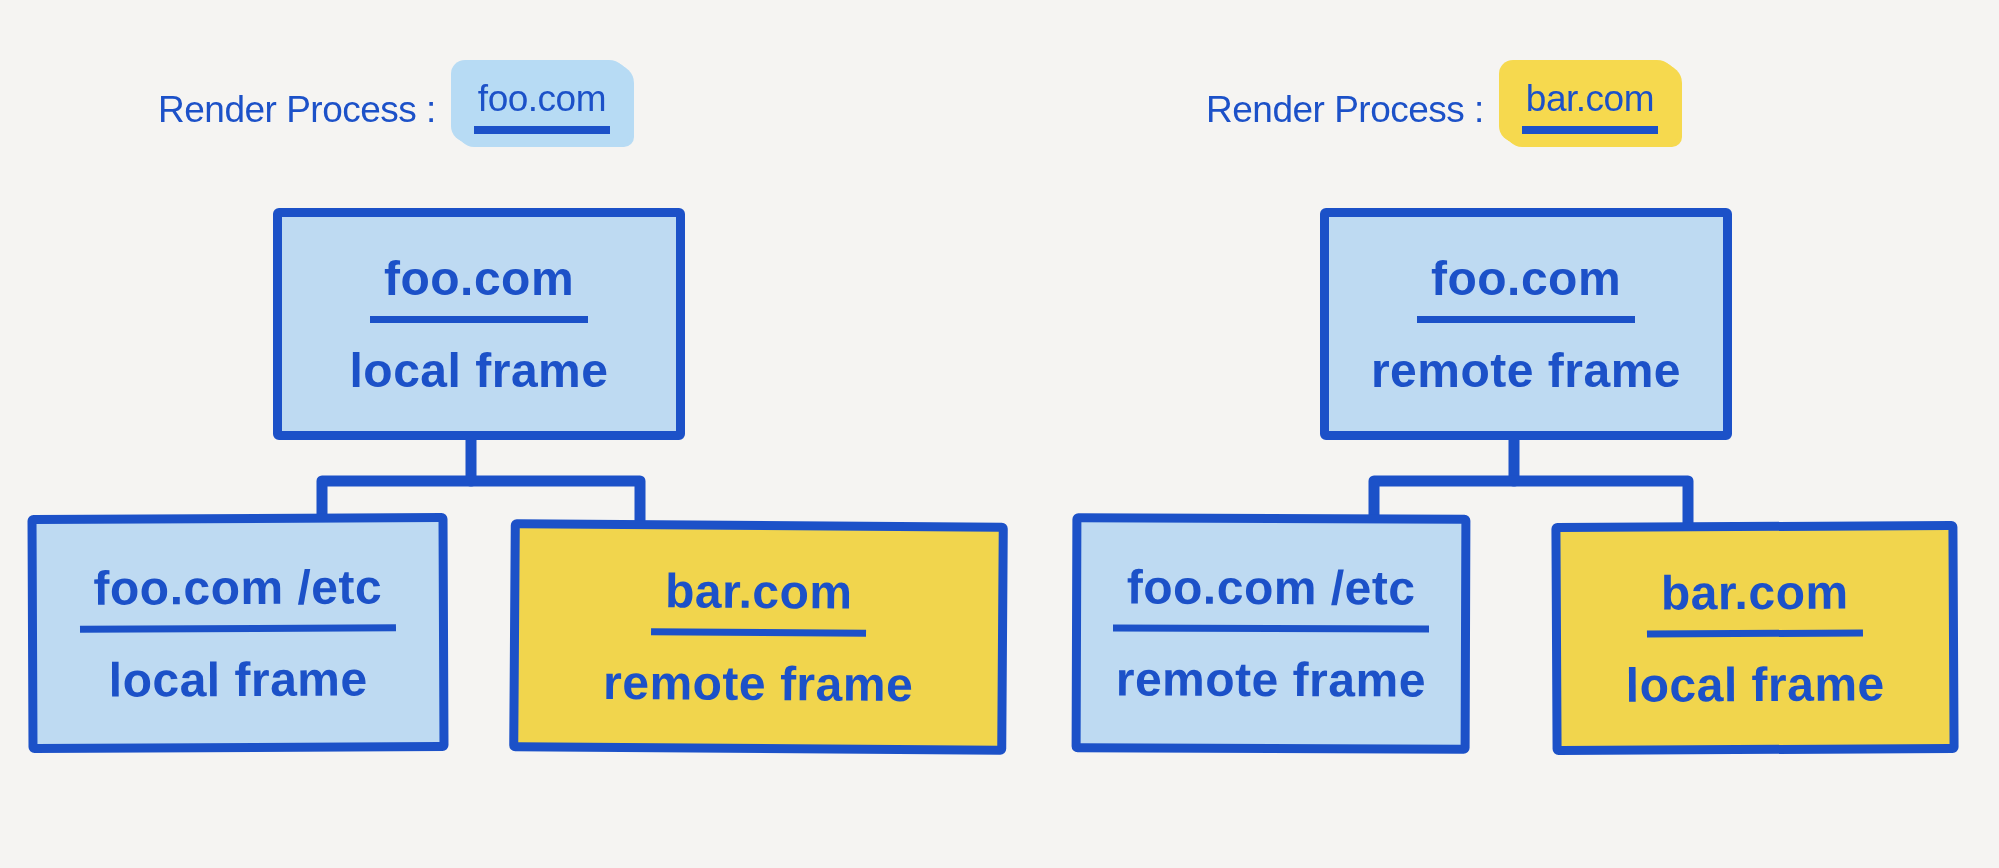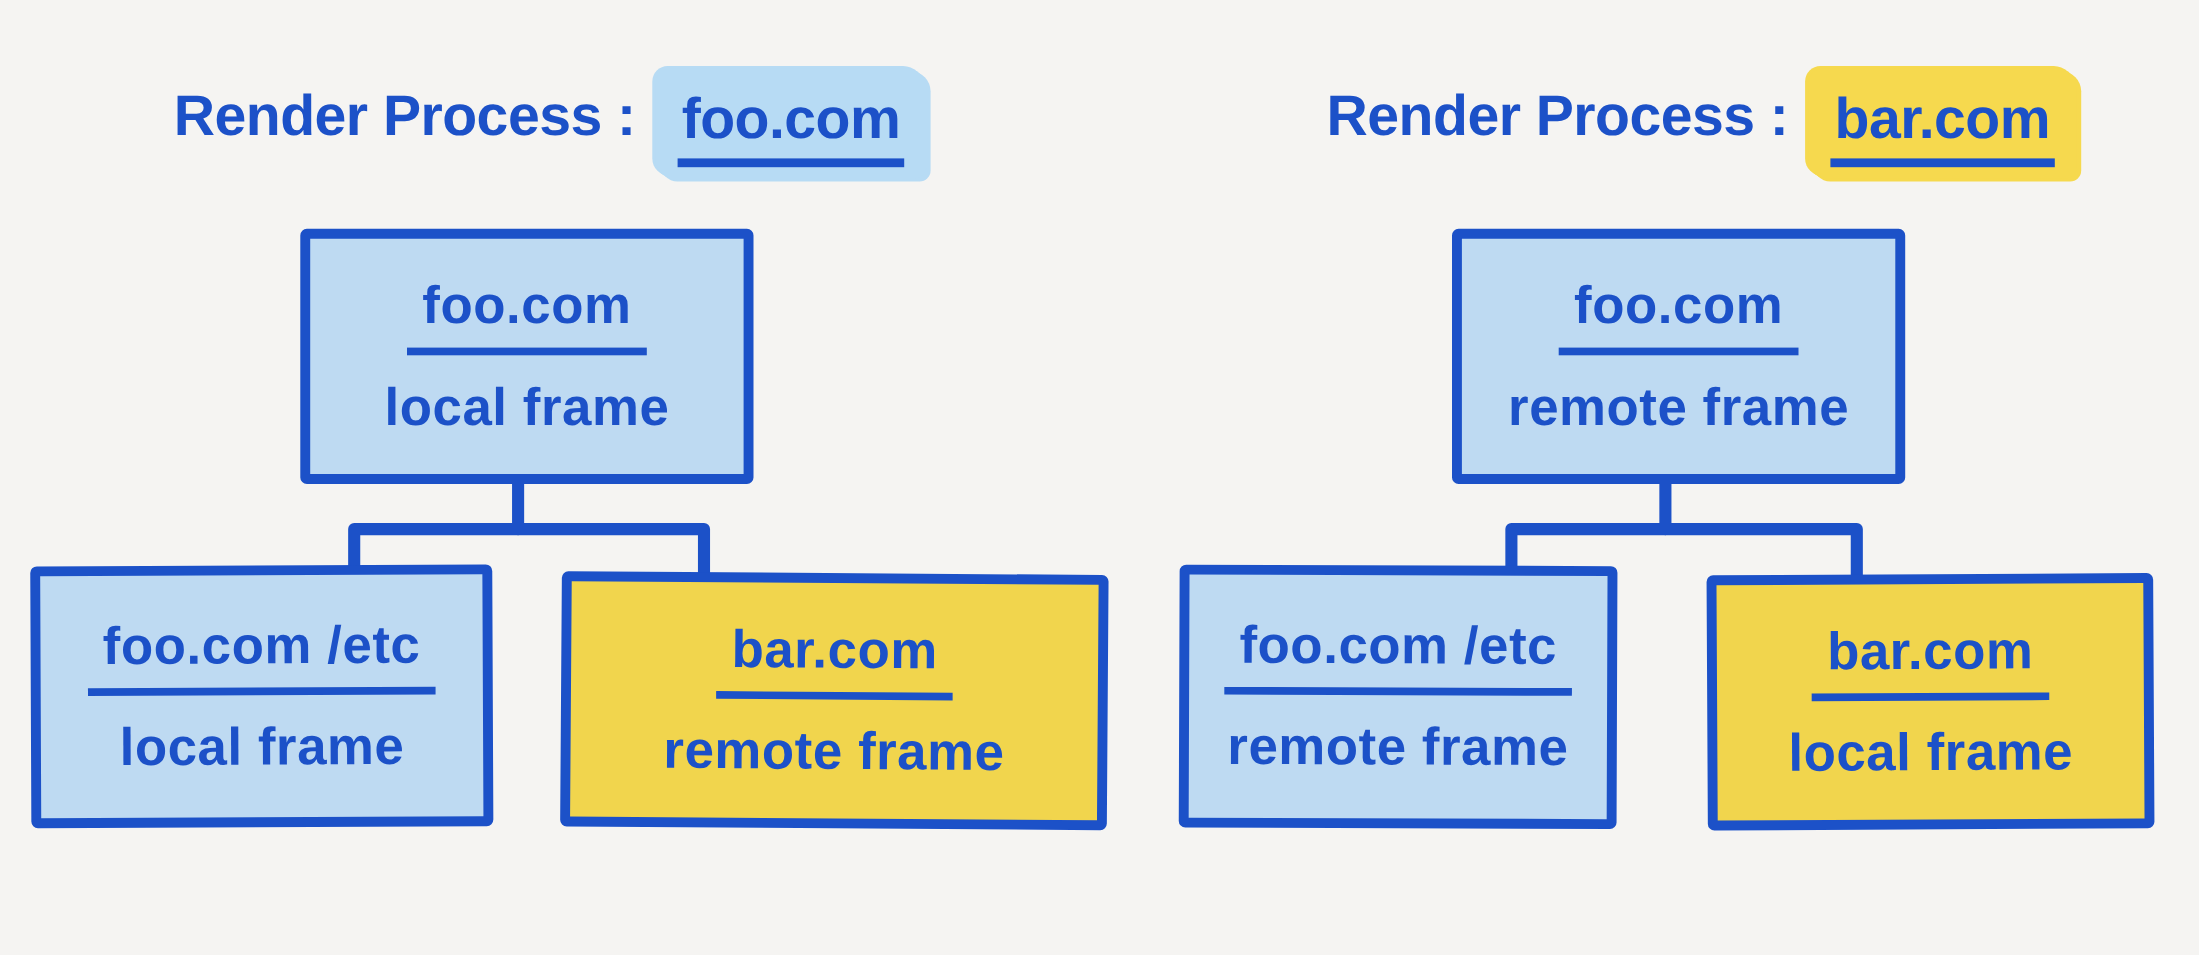--- a/index.html
+++ b/index.html
@@ -17,24 +17,24 @@
     width:1999px;height:868px;
     background:var(--bg);
     overflow:hidden;
     font-family:"Liberation Sans", sans-serif;
     color:var(--ink);
   }
   
   .title{
     position:absolute;
     display:flex;
-    align-items:flex-start;
+    align-items:center;
     gap:18px;
-    font-size:52px;
-    font-weight:700;
+    font-size:37px;
+    font-weight:400;
     letter-spacing:-0.5px;
     white-space:nowrap;
   }
   .title-prefix{padding-top:14px;}
   .hl{
     display:inline-block;
     padding:16px 20px 10px 20px;
     border-radius:14px 18px 10px 16px;
   }
   .hl-blue{background:var(--hl-blue);box-shadow:4px 3px 0 0 var(--hl-blue), -3px -2px 0 0 var(--hl-blue);}

